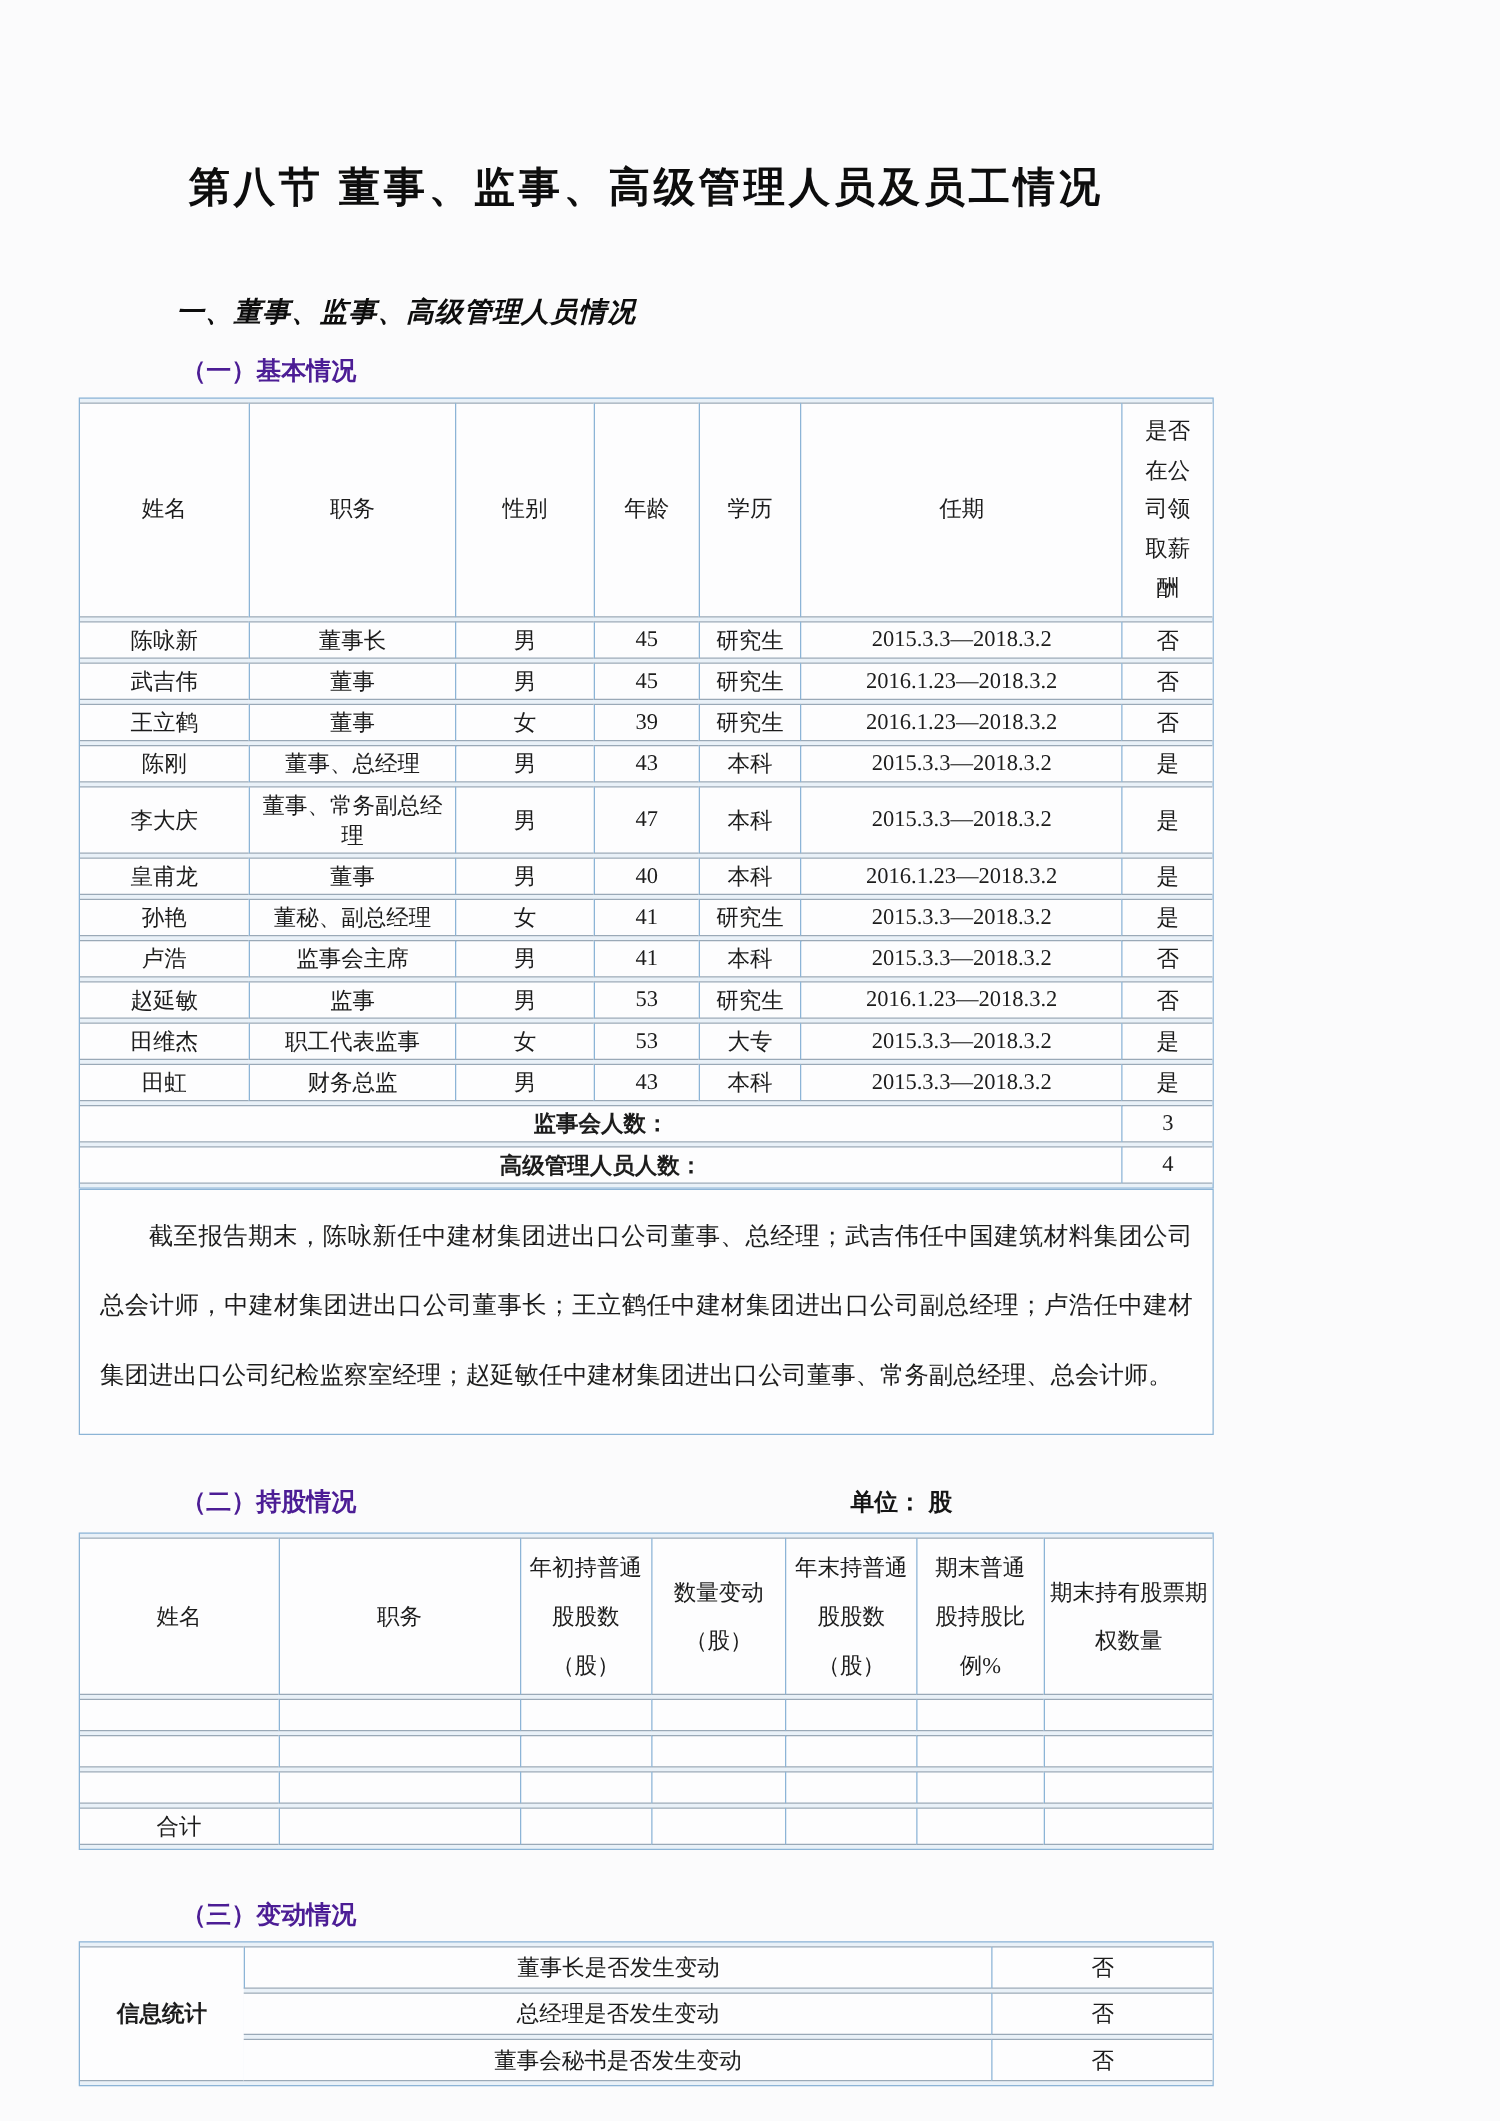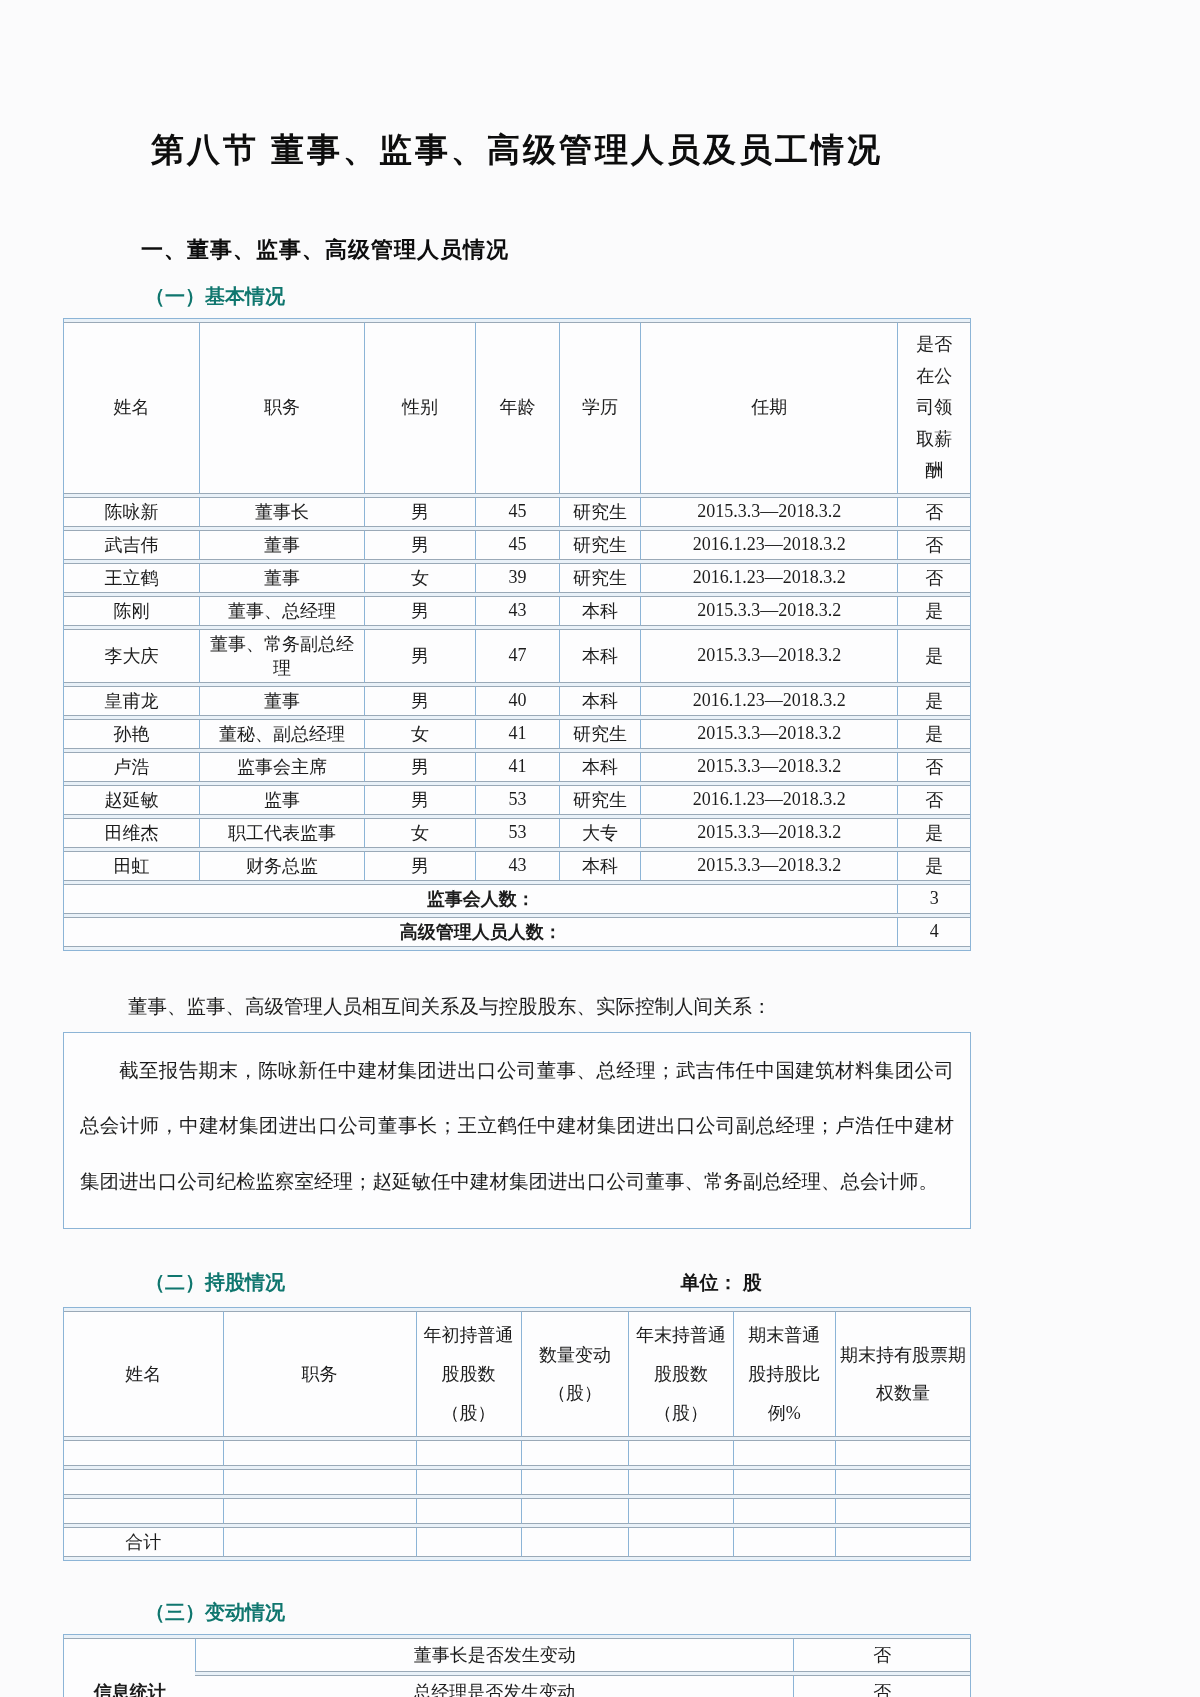--- a/index.html
+++ b/index.html
@@ -22,26 +22,26 @@
 
   .doc-title{
     margin:0 0 62px 0;
     text-align:center;
     font-family:"Liberation Sans","DejaVu Sans",sans-serif;
     font-weight:bold;font-size:33px;letter-spacing:3px;color:#0d0d0d;
   }
   .h2{
     margin:0 0 18px 78px;
     font-family:"Liberation Sans","DejaVu Sans",sans-serif;
-    font-weight:bold;font-size:22px;letter-spacing:1px;color:#0d0d0d;
+    font-weight:bold;font-size:22px;letter-spacing:1px;color:#0d0d0d;font-style:italic;
   }
   .h3{
     margin:0 0 8px 82px;
     font-family:"Liberation Sans","DejaVu Sans",sans-serif;
-    font-weight:600;font-size:20px;color:#0f766e;
+    font-weight:600;font-size:20px;color:#4c1d95;
   }
 
   table{
     width:100%;
     border-collapse:separate;
     border-spacing:0 3px;
     background:var(--gap-fill);
     border:1px solid var(--border-blue);
   }
   th,td{
@@ -246,21 +246,20 @@
           <td colspan="6" class="summary-label">监事会人数：</td>
           <td>3</td>
         </tr>
         <tr>
           <td colspan="6" class="summary-label">高级管理人员人数：</td>
           <td>4</td>
         </tr>
       </tbody>
     </table>
 
-    <p class="rel-label">董事、监事、高级管理人员相互间关系及与控股股东、实际控制人间关系：</p>
 
     <div class="note-box">截至报告期末，陈咏新任中建材集团进出口公司董事、总经理；武吉伟任中国建筑材料集团公司总会计师，中建材集团进出口公司董事长；王立鹤任中建材集团进出口公司副总经理；卢浩任中建材集团进出口公司纪检监察室经理；赵延敏任中建材集团进出口公司董事、常务副总经理、总会计师。</div>
 
     <div class="sub-row">
       <div class="h3">（二）持股情况</div>
       <div class="unit-label">单位： 股</div>
     </div>
 
     <table class="t2">
       <thead>

